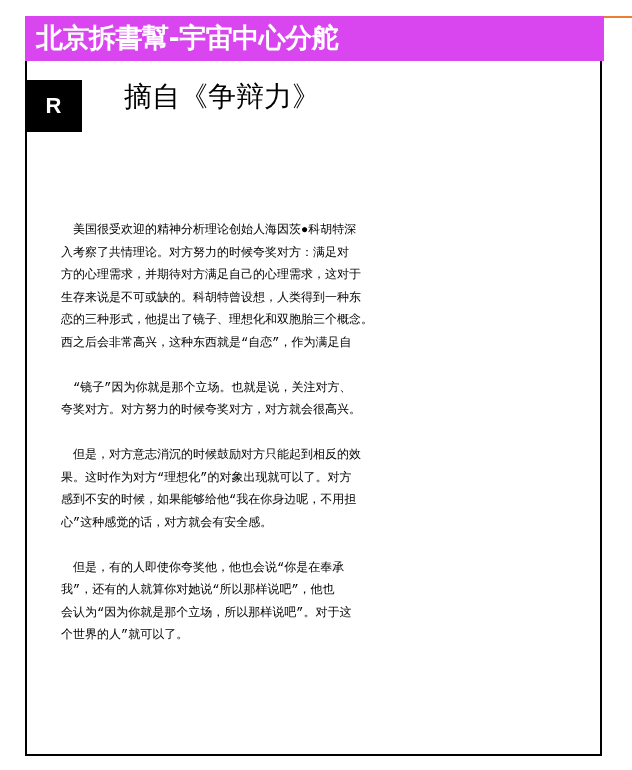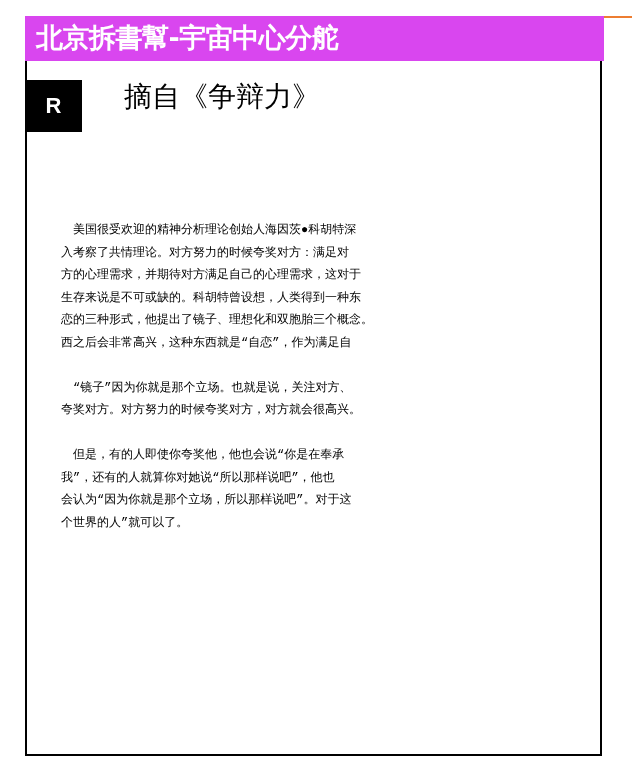--- a/index.html
+++ b/index.html
@@ -119,18 +119,24 @@
     <span class="line">方的心理需求，并期待对方满足自己的心理需求，这对于</span>
     <span class="line">生存来说是不可或缺的。科胡特曾设想，人类得到一种东</span>
     <span class="line">恋的三种形式，他提出了镜子、理想化和双胞胎三个概念。</span>
     <span class="line">西之后会非常高兴，这种东西就是“自恋”，作为满足自</span>
   </p>
   <p class="paragraph">
     <span class="line">　“镜子”因为你就是那个立场。也就是说，关注对方、</span>
     <span class="line">夸奖对方。对方努力的时候夸奖对方，对方就会很高兴。</span>
   </p>
   <p class="paragraph">
+    <span class="line">　但是，对方意志消沉的时候鼓励对方只能起到相反的效</span>
+    <span class="line">果。这时作为对方“理想化”的对象出现就可以了。对方</span>
+    <span class="line">感到不安的时候，如果能够给他“我在你身边呢，不用担</span>
+    <span class="line">心”这种感觉的话，对方就会有安全感。</span>
+  </p>
+  <p class="paragraph">
     <span class="line">　但是，有的人即使你夸奖他，他也会说“你是在奉承</span>
     <span class="line">我”，还有的人就算你对她说“所以那样说吧”，他也</span>
     <span class="line">会认为“因为你就是那个立场，所以那样说吧”。对于这</span>
     <span class="line">个世界的人”就可以了。</span>
   </p>
 </div>
 
 </body></html>

